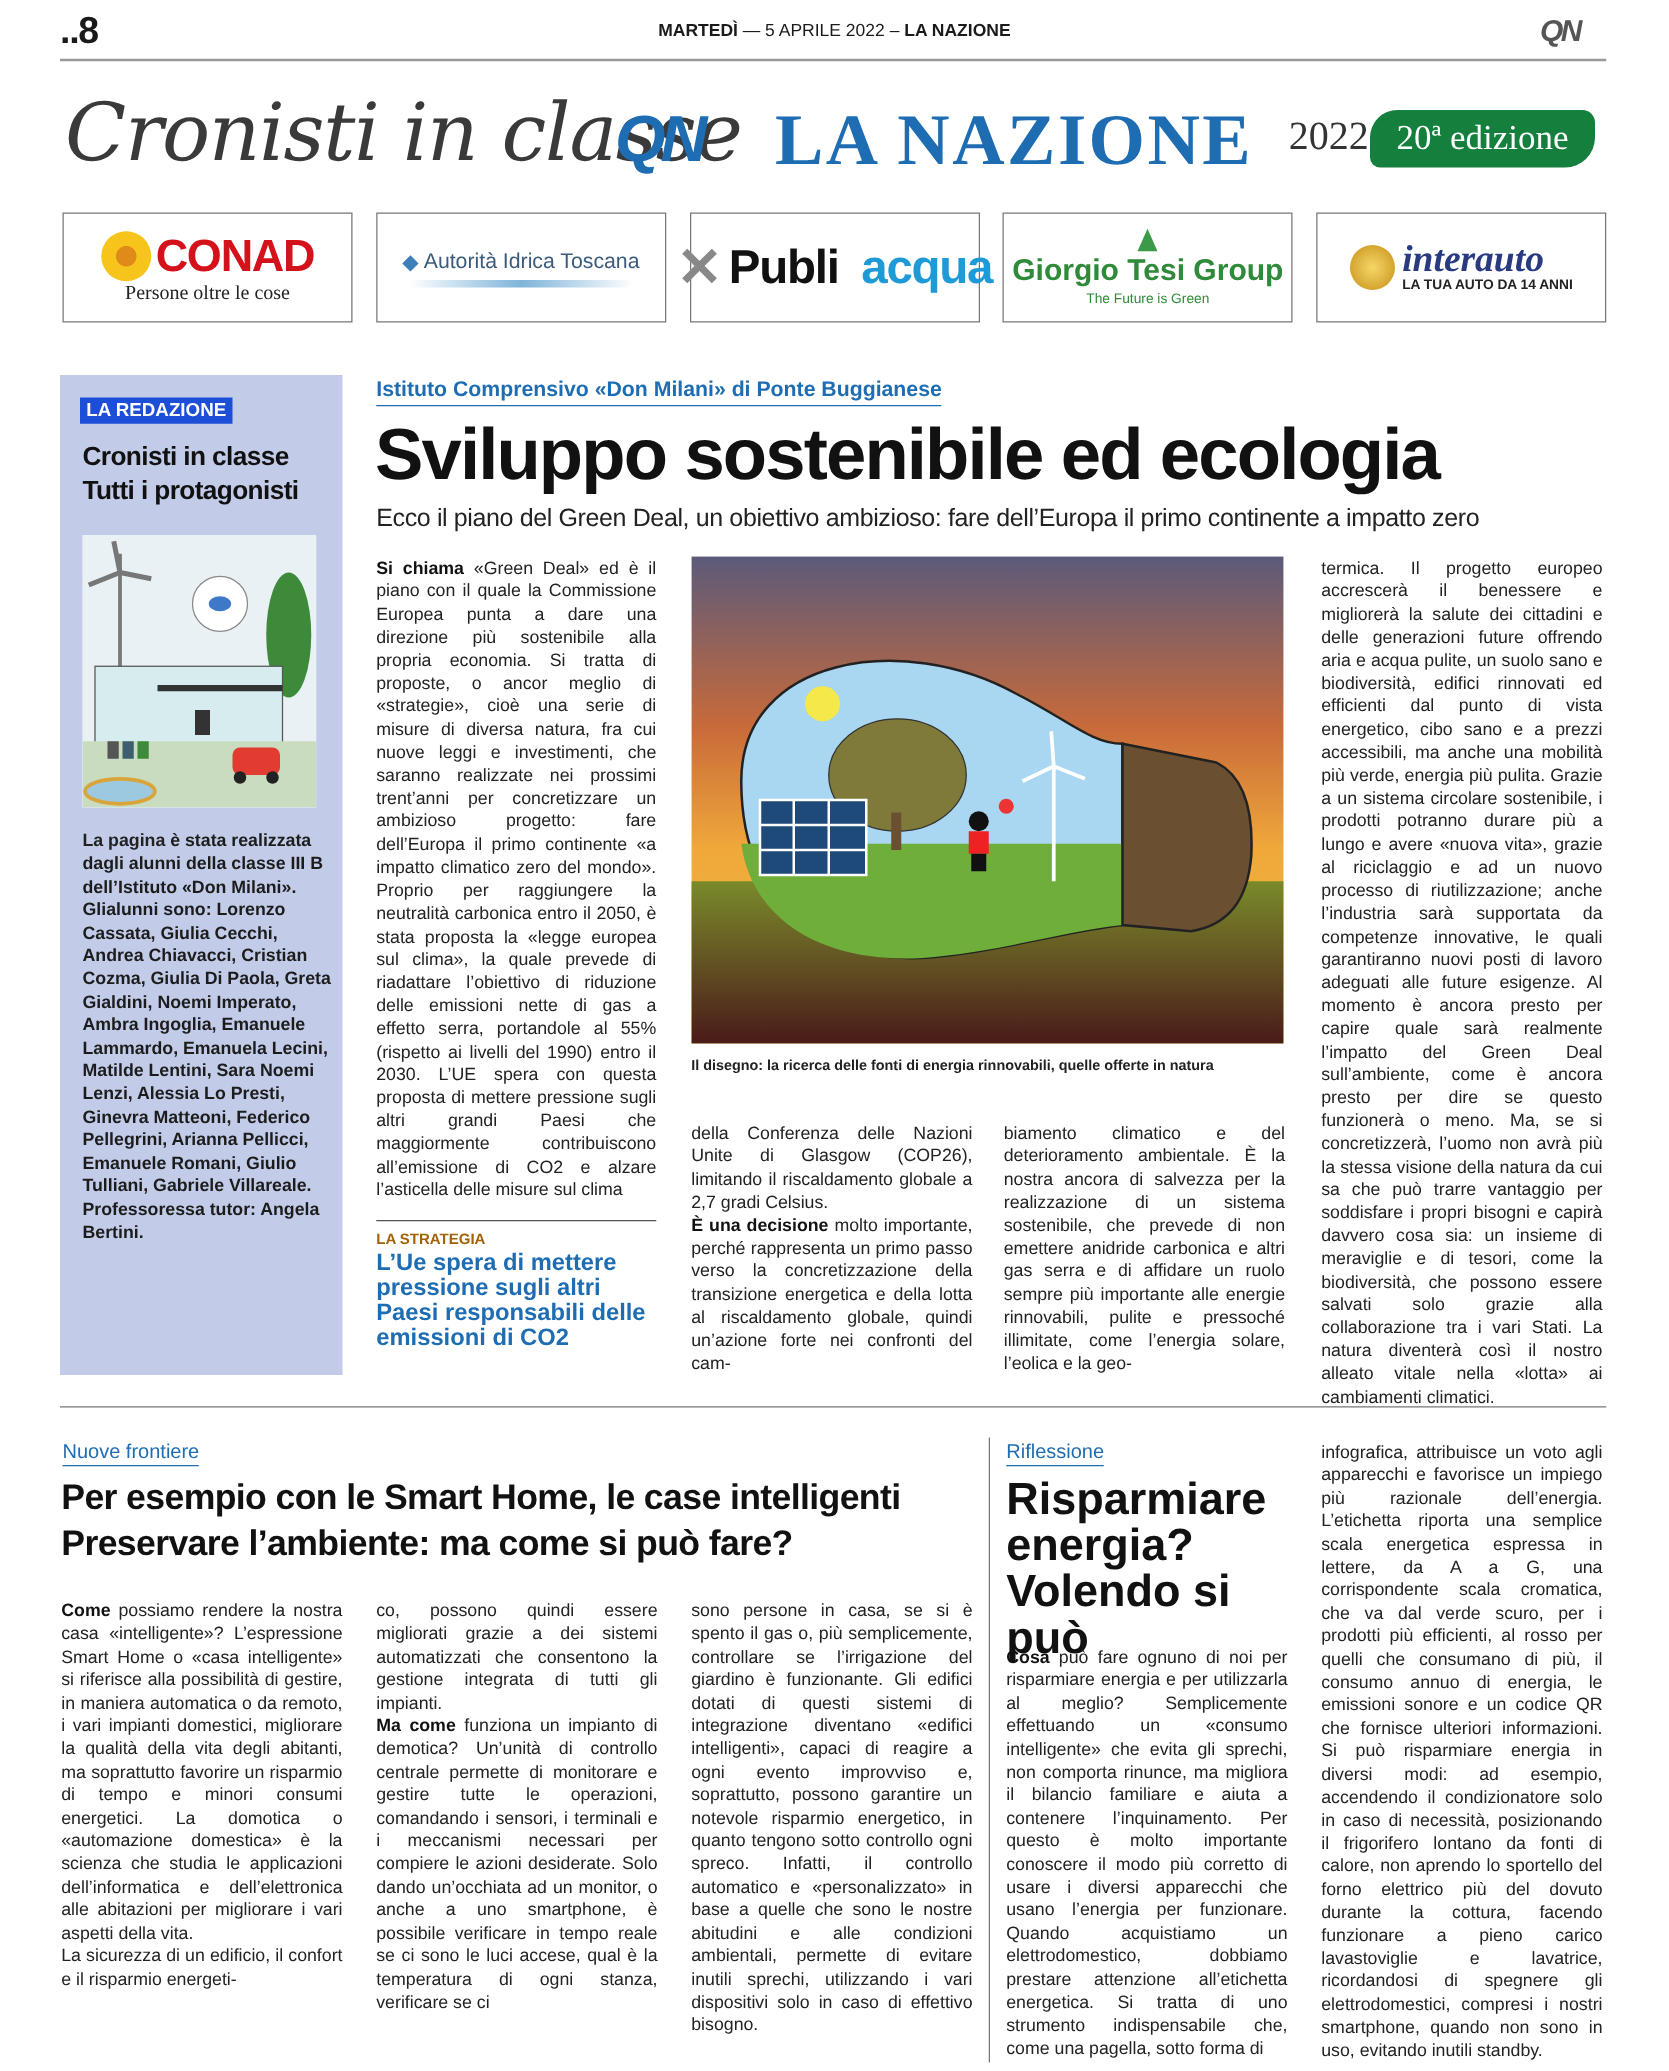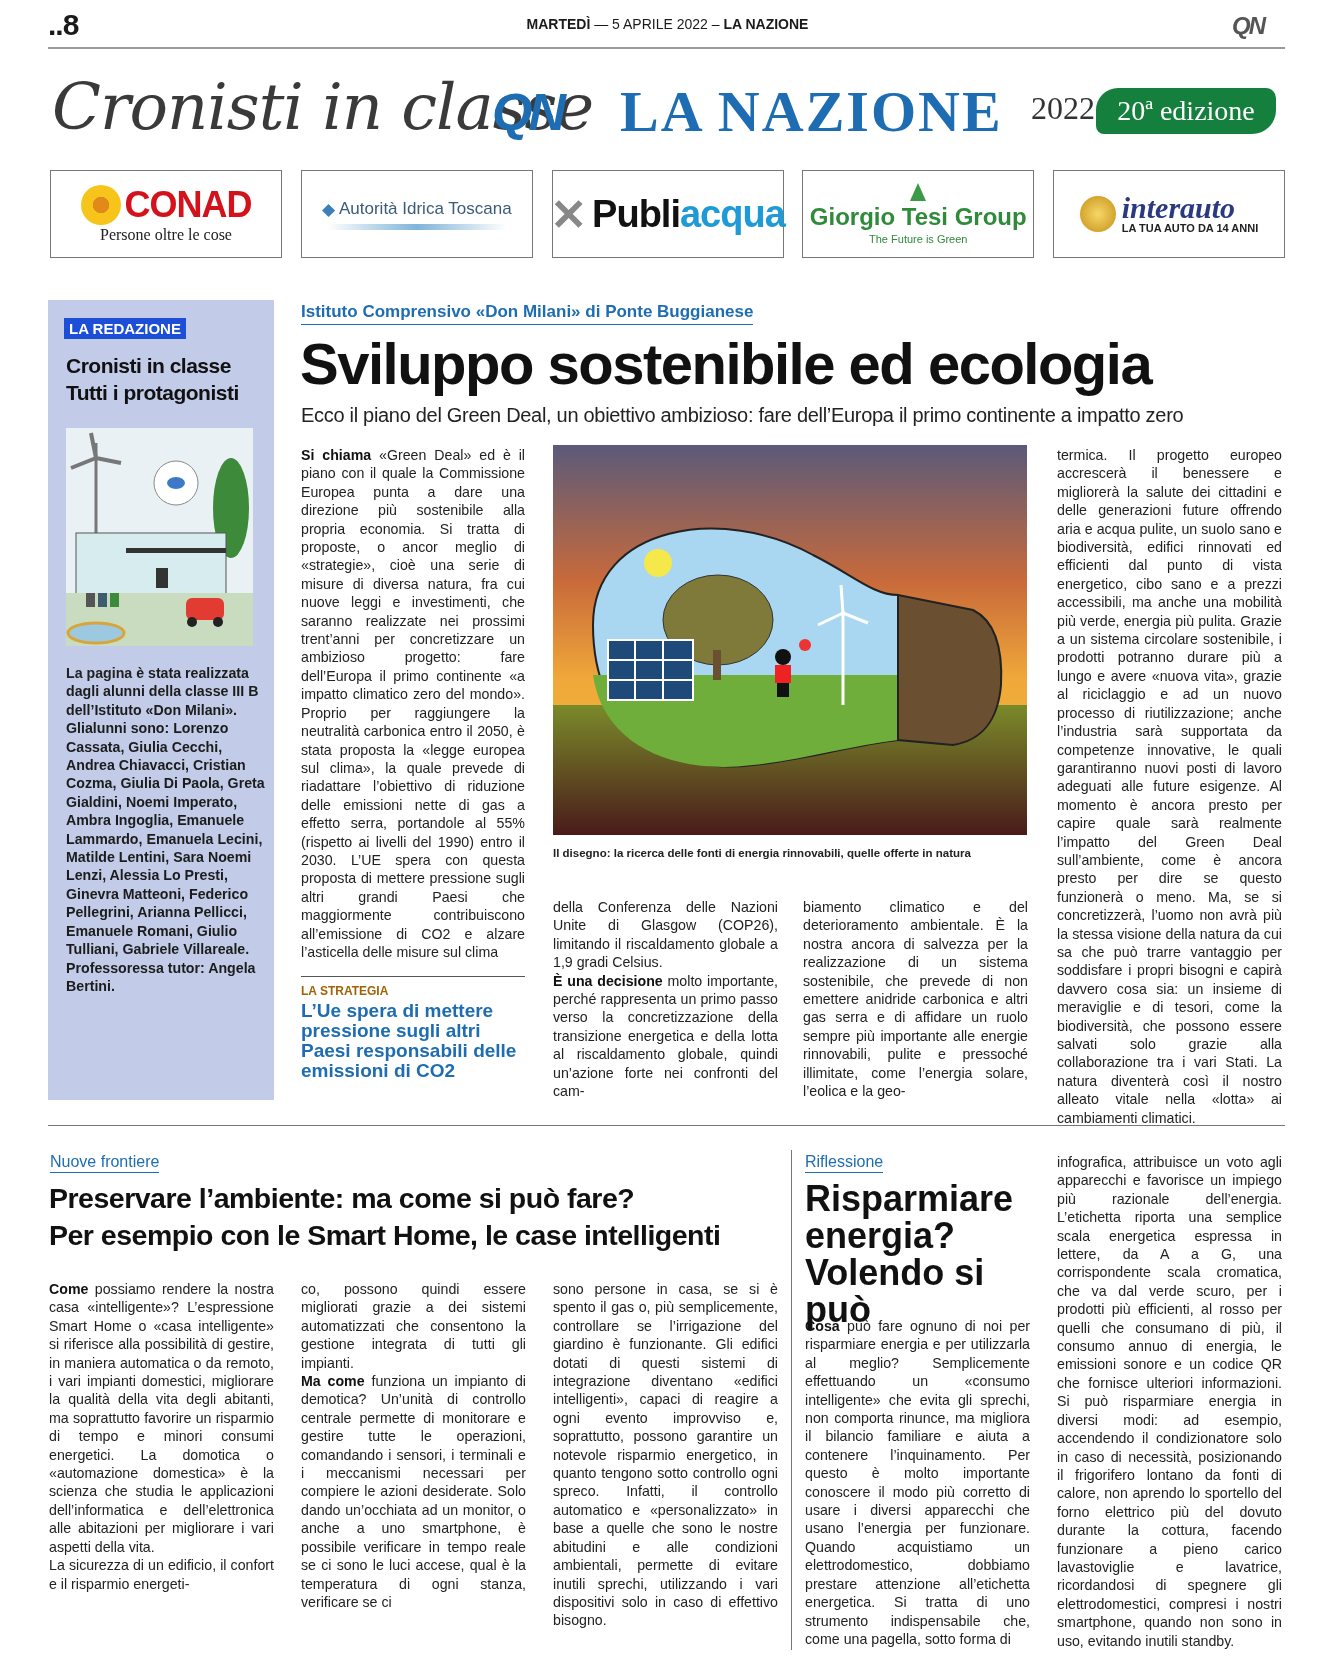--- a/index.html
+++ b/index.html
@@ -25,21 +25,21 @@
   
   .sponsors { left: 50px; top: 170px; width: 1235px; height: 88px; display: flex; justify-content: space-between; }
   .sponsor { width: 232px; height: 88px; border: 1px solid #777; display: flex; align-items: center; justify-content: center; flex-direction: column; background: #fff; }
   .sp-conad { color: #d4121b; font-weight: bold; font-size: 36px; letter-spacing: -1px; display: flex; align-items: center; }
   .sp-conad .flower { width: 40px; height: 40px; border-radius: 50%; background: radial-gradient(circle, #e08a1a 28%, #f6c41a 30%); margin-right: 4px; }
   .sp-conad-sub { font-family: "Liberation Serif", serif; font-size: 16px; color: #222; }
   .sp-ait { color: #3a5b7a; font-size: 17px; display: flex; align-items: center; }
   .sp-pa { display: flex; align-items: center; font-size: 38px; font-weight: bold; letter-spacing: -1px; }
   .sp-pa .x { font-size: 44px; color: #888; margin-right: 6px; }
   .sp-pa .publi { color: #111; }
-  .sp-pa .acqua { color: #1e9ad6; }
+  .sp-pa .acqua { color: #1e9ad6; padding-left: 18px; }
   .sp-gt { color: #2f8a3a; font-weight: bold; font-size: 24px; }
   .sp-gt-sub { color: #2f8a3a; font-size: 11px; margin-top: 2px; }
   .sp-ia { display: flex; align-items: center; }
   .sp-ia .coin { width: 36px; height: 36px; border-radius: 50%; background: radial-gradient(circle, #f7d768, #c48f16); margin-right: 6px; }
   .sp-ia .brand { font-family: "Liberation Serif", serif; font-style: italic; font-weight: bold; font-size: 30px; color: #2a3a80; line-height: 28px; }
   .sp-ia .tag { font-size: 11px; font-weight: bold; color: #222; }
 
   
   .sidebar { left: 48px; top: 300px; width: 226px; height: 800px; background: #c2cce8; }
   .redazione-tag { left: 64px; top: 318px; background: #1d4ed8; color: #fff; font-weight: bold; font-size: 15px; padding: 2px 5px; }
@@ -214,32 +214,32 @@
     <rect x="224" y="238" width="12" height="14" fill="#111"></rect>
     <circle cx="252" cy="200" r="6" fill="#e33"></circle>
     <line x1="290" y1="168" x2="290" y2="260" stroke="#fff" stroke-width="3"></line>
     <path d="M290 168 L265 180 M290 168 L315 178 M290 168 L288 140" stroke="#fff" stroke-width="3"></path>
     <path d="M345 150 L420 165 C440 175 450 200 448 240 C445 275 430 295 400 300 L345 295 Z" fill="#6a5030" stroke="#222" stroke-width="2"></path>
   </svg>
 </div>
 <div class="abs caption">Il disegno: la ricerca delle fonti di energia rinnovabili, quelle offerte in natura</div>
 
 <div class="abs col c2">
-  <span>della Conferenza delle Nazioni Unite di Glasgow (COP26), limitando il riscaldamento globale a 1,9 gradi Celsius.</span><br>
+  <span>della Conferenza delle Nazioni Unite di Glasgow (COP26), limitando il riscaldamento globale a 2,7 gradi Celsius.</span><br>
   <b>È una decisione</b><span> molto importante, perché rappresenta un primo passo verso la concretizzazione della transizione energetica e della lotta al riscaldamento globale, quindi un’azione forte nei confronti del cam-</span>
 </div>
 <div class="abs col c3">biamento climatico e del deterioramento ambientale. È la nostra ancora di salvezza per la realizzazione di un sistema sostenibile, che prevede di non emettere anidride carbonica e altri gas serra e di affidare un ruolo sempre più importante alle energie rinnovabili, pulite e pressoché illimitate, come l’energia solare, l’eolica e la geo-</div>
 <div class="abs col c4">termica. Il progetto europeo accrescerà il benessere e migliorerà la salute dei cittadini e delle generazioni future offrendo aria e acqua pulite, un suolo sano e biodiversità, edifici rinnovati ed efficienti dal punto di vista energetico, cibo sano e a prezzi accessibili, ma anche una mobilità più verde, energia più pulita. Grazie a un sistema circolare sostenibile, i prodotti potranno durare più a lungo e avere «nuova vita», grazie al riciclaggio e ad un nuovo processo di riutilizzazione; anche l’industria sarà supportata da competenze innovative, le quali garantiranno nuovi posti di lavoro adeguati alle future esigenze. Al momento è ancora presto per capire quale sarà realmente l’impatto del Green Deal sull’ambiente, come è ancora presto per dire se questo funzionerà o meno. Ma, se si concretizzerà, l’uomo non avrà più la stessa visione della natura da cui sa che può trarre vantaggio per soddisfare i propri bisogni e capirà davvero cosa sia: un insieme di meraviglie e di tesori, come la biodiversità, che possono essere salvati solo grazie alla collaborazione tra i vari Stati. La natura diventerà così il nostro alleato vitale nella «lotta» ai cambiamenti climatici.</div>
 
 <div class="abs midrule"></div>
 
 <div class="abs k2">Nuove frontiere</div>
 <div class="abs h2">
+  <div>Per esempio con le Smart Home, le case intelligenti</div>
   <div>Preservare l’ambiente: ma come si può fare?</div>
-  <div>Per esempio con le Smart Home, le case intelligenti</div>
 </div>
 <div class="abs col b1">
   <b>Come</b><span> possiamo rendere la nostra casa «intelligente»? L’espressione Smart Home o «casa intelligente» si riferisce alla possibilità di gestire, in maniera automatica o da remoto, i vari impianti domestici, migliorare la qualità della vita degli abitanti, ma soprattutto favorire un risparmio di tempo e minori consumi energetici. La domotica o «automazione domestica» è la scienza che studia le applicazioni dell’informatica e dell’elettronica alle abitazioni per migliorare i vari aspetti della vita.</span><br>
   <span>La sicurezza di un edificio, il confort e il risparmio energeti-</span>
 </div>
 <div class="abs col b2">
   <span>co, possono quindi essere migliorati grazie a dei sistemi automatizzati che consentono la gestione integrata di tutti gli impianti.</span><br>
   <b>Ma come</b><span> funziona un impianto di demotica? Un’unità di controllo centrale permette di monitorare e gestire tutte le operazioni, comandando i sensori, i terminali e i meccanismi necessari per compiere le azioni desiderate. Solo dando un’occhiata ad un monitor, o anche a uno smartphone, è possibile verificare in tempo reale se ci sono le luci accese, qual è la temperatura di ogni stanza, verificare se ci</span>
 </div>
 <div class="abs col b3">sono persone in casa, se si è spento il gas o, più semplicemente, controllare se l’irrigazione del giardino è funzionante. Gli edifici dotati di questi sistemi di integrazione diventano «edifici intelligenti», capaci di reagire a ogni evento improvviso e, soprattutto, possono garantire un notevole risparmio energetico, in quanto tengono sotto controllo ogni spreco. Infatti, il controllo automatico e «personalizzato» in base a quelle che sono le nostre abitudini e alle condizioni ambientali, permette di evitare inutili sprechi, utilizzando i vari dispositivi solo in caso di effettivo bisogno.</div>

